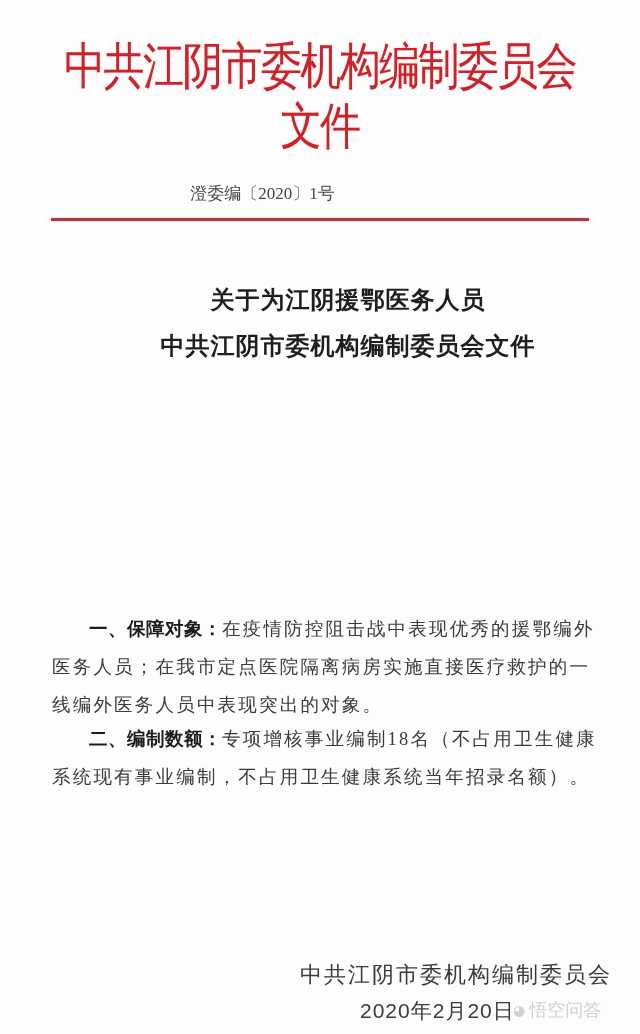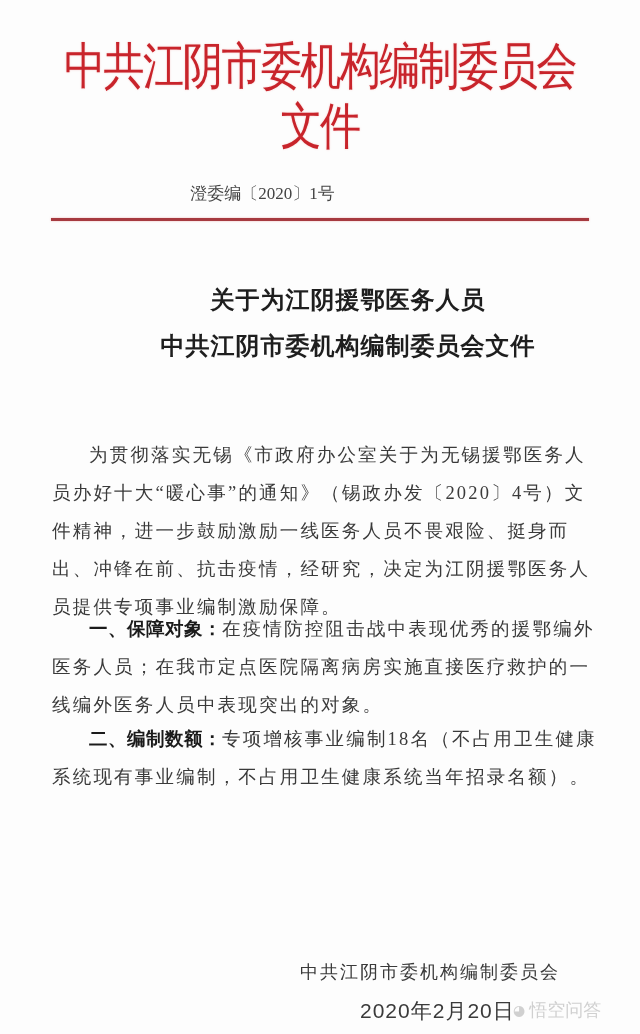--- a/index.html
+++ b/index.html
@@ -30,39 +30,38 @@
     line-height: 38px; letter-spacing: 2.2px;
   }
   .addressee { top: 402px; }
   .para1 { top: 436px; text-indent: 37px; }
   .sec { text-indent: 37px; }
   .sec1 { top: 610px; }
   .sec2 { top: 720px; }
   .sec3 { top: 789px; }
   .sec .lead { font-family: "Liberation Sans", "DejaVu Sans", sans-serif; font-weight: bold; color: #1b1b1b; letter-spacing: 0.5px; }
   .signature { position: absolute; top: 960px; left: 300px;
-    font-family: Liberation Serif, serif; font-size: 18px; color: #3a3a3a; letter-spacing: 2px; }
+    font-family: Liberation Serif, serif; font-size: 22px; color: #3a3a3a; letter-spacing: 2px; }
   .date { position: absolute; top: 997px; left: 360px;
     font-family: Liberation Sans, sans-serif; font-size: 21px; color: #3a3a3a; letter-spacing: 1px; }
   .watermark { position: absolute; top: 998px; left: 513px; font-family: "DejaVu Sans", sans-serif;
     font-size: 18px; color: rgba(200,200,200,0.85); display: flex; align-items: center; gap: 4px; }
   .watermark .logo { font-size: 14px; }
 </style>
 </head>
 <body>
 
 <div class="page">
   <div class="header-title">中共江阴市委机构编制委员会文件</div>
   <div class="doc-number">澄委编〔2020〕1号</div>
   <div class="red-rule"></div>
 
   <div class="subject l1">关于为江阴援鄂医务人员</div>
   <div class="subject l2">中共江阴市委机构编制委员会文件</div>
 
-  <div class="body-text para1">为贯彻落实无锡《市政府办公室关于为无锡援鄂医务人员办好十大“暖心事”的通知》（锡政办发〔2020〕4号）文件精神，进一步鼓励激励一线医务人员不畏艰险、挺身而出、冲锋在前、抗击疫情，经研究，决定为江阴援鄂医务人员提供专项事业编制激励保障。</div>
 
   <div class="body-text sec sec1">
     <span class="lead">一、保障对象：</span><span>在疫情防控阻击战中表现优秀的援鄂编外医务人员；在我市定点医院隔离病房实施直接医疗救护的一线编外医务人员中表现突出的对象。</span>
   </div>
   <div class="body-text sec sec2">
     <span class="lead">二、编制数额：</span><span>专项增核事业编制18名（不占用卫生健康系统现有事业编制，不占用卫生健康系统当年招录名额）。</span>
   </div>
 
   <div class="signature">中共江阴市委机构编制委员会</div>
   <div class="date">2020年2月20日</div>

